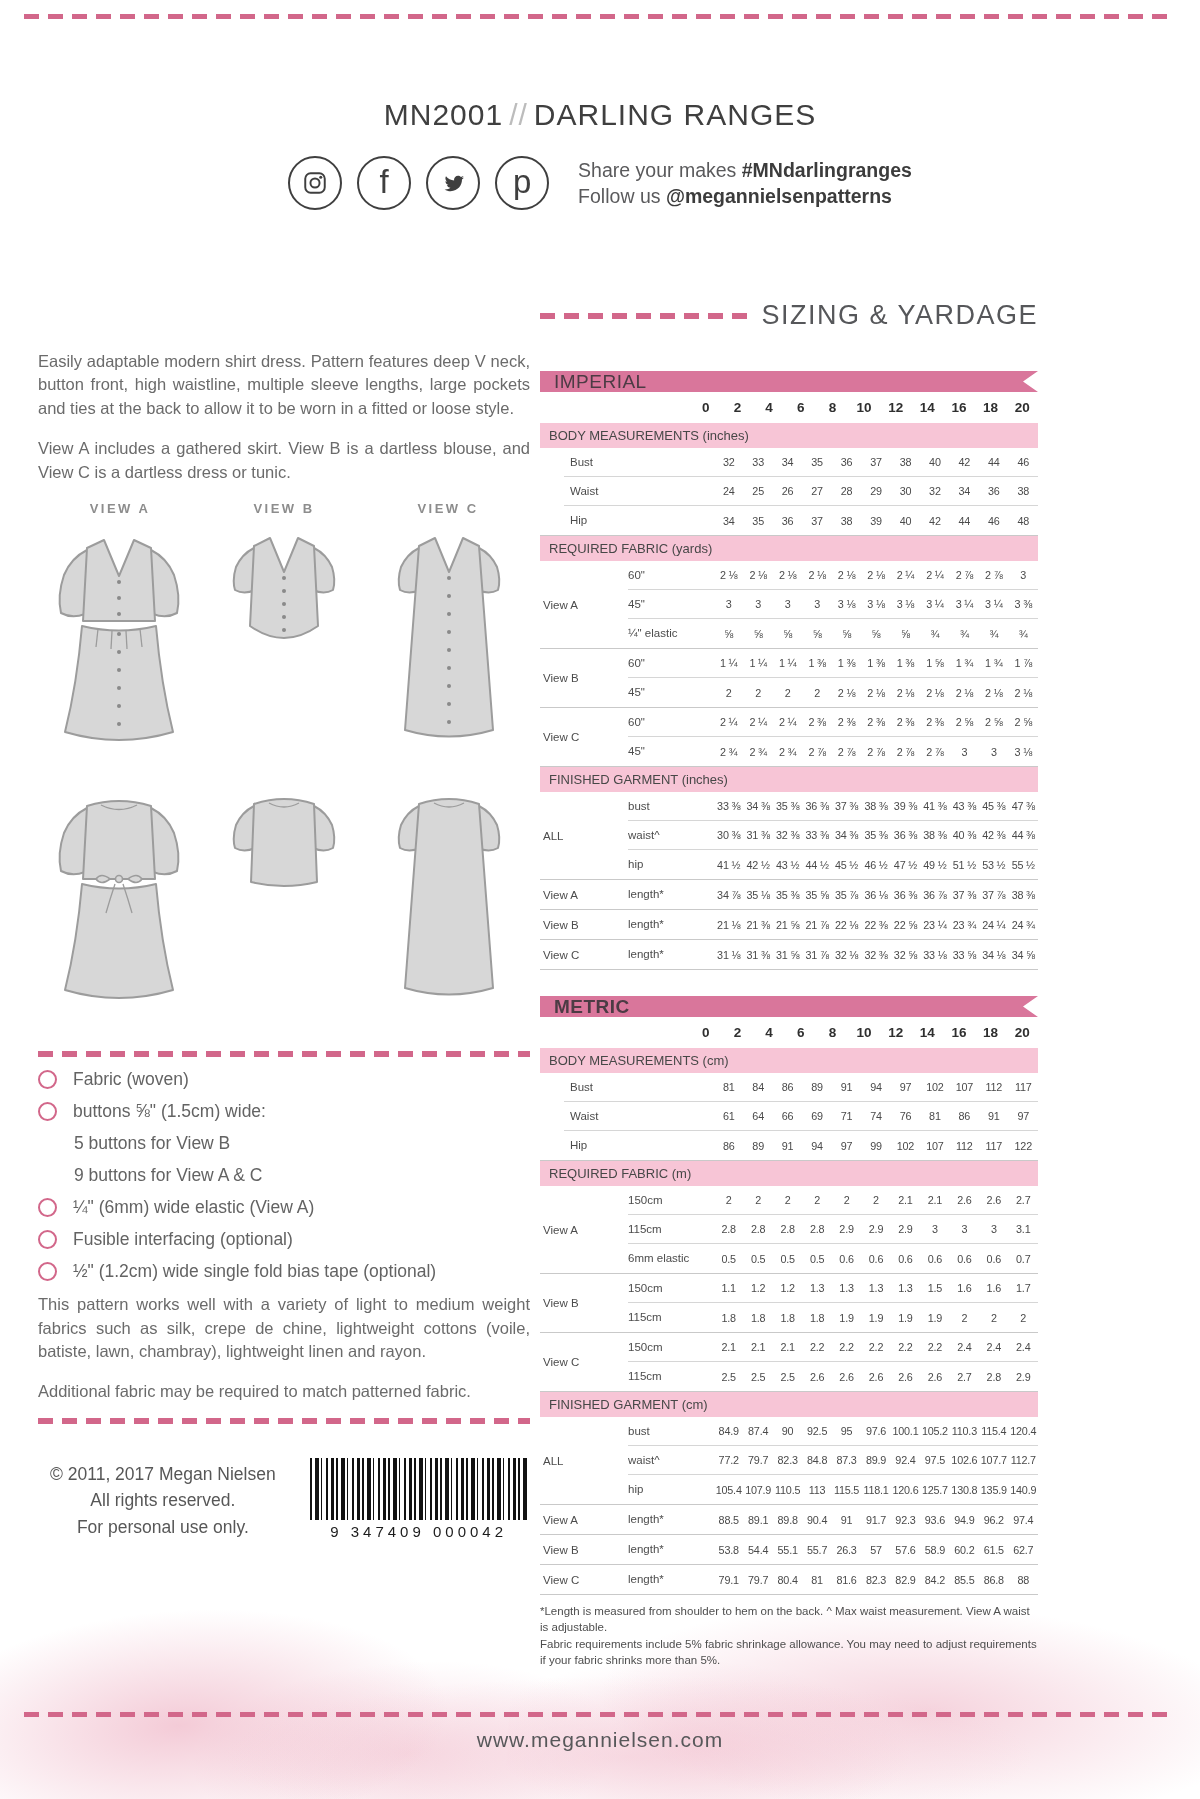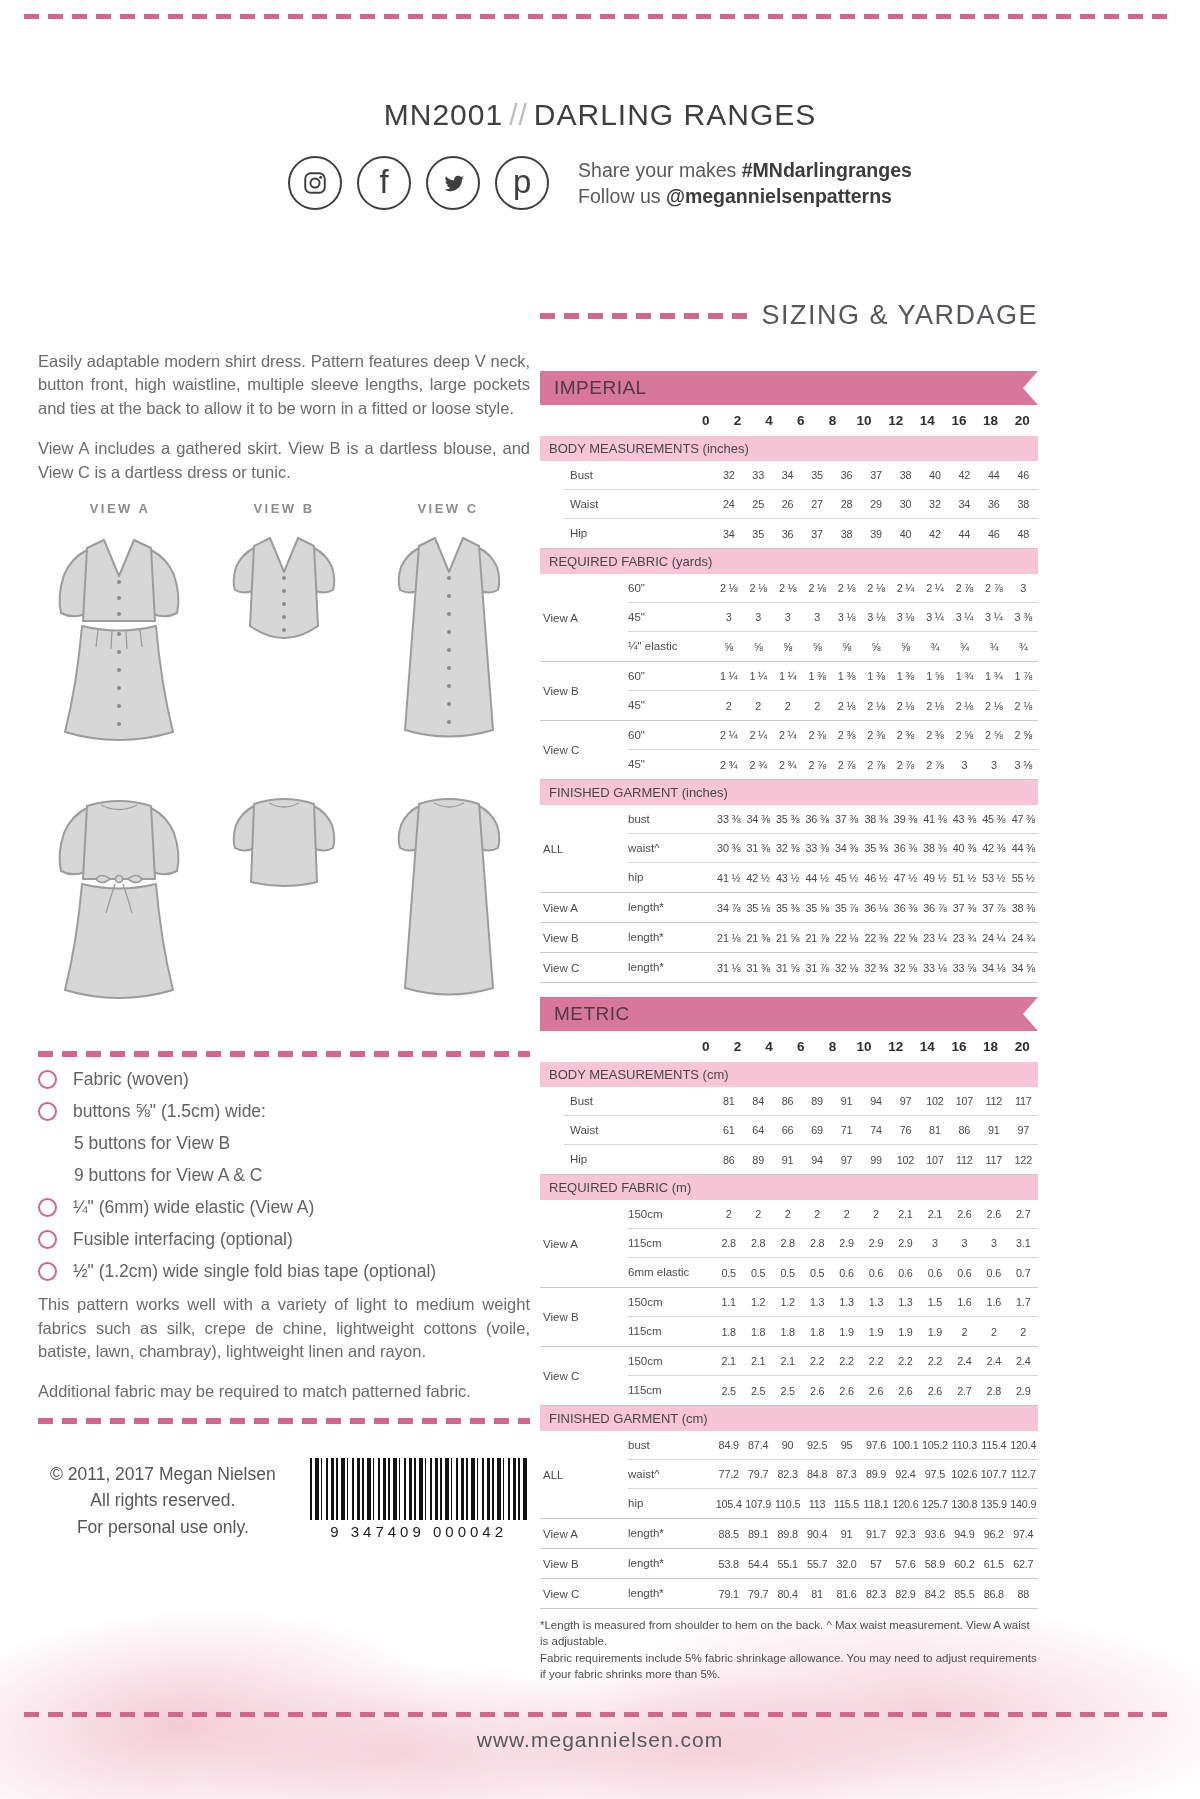--- a/index.html
+++ b/index.html
@@ -71,24 +71,24 @@
   .copyright{text-align:center;font-size:17.5px;color:#575757;line-height:1.5;flex:none;margin-left:12px;}
   .barcode{flex:none;width:218px;text-align:center;background:transparent;}
   .bars{height:62px;background:repeating-linear-gradient(90deg,#121212 0 2px,transparent 2px 5px,#121212 5px 9px,transparent 9px 11px,#121212 11px 12px,transparent 12px 16px,#121212 16px 18px,transparent 18px 21px,#121212 21px 24px,transparent 24px 26px);}
   .bc-num{font-size:15px;color:#1c1c1c;letter-spacing:4px;margin-top:3px;}
 
   
   .sz-head{display:flex;align-items:center;gap:14px;}
   .sz-head .hdash{flex:1;height:6px;background:repeating-linear-gradient(90deg,var(--accent) 0 15px,transparent 15px 24px);}
   .sz-title{font-size:27px;letter-spacing:1.5px;color:#56575a;font-weight:400;white-space:nowrap;}
 
-  .ribbon{height:34px;margin-top:40px;background:var(--band-dark);display:flex;align-items:center;padding-left:14px;
+  .ribbon{height:21px;margin-top:40px;background:var(--band-dark);display:flex;align-items:center;padding-left:14px;
     clip-path:polygon(0 0,100% 0,calc(100% - 15px) 50%,100% 100%,0 100%);}
   .tableblock + .fnotes{margin-top:8px;}
-  .metric .ribbon{margin-top:14px;}
+  .metric .ribbon{margin-top:26px;font-weight:bold;}
   .ribbon-label{font-size:19px;color:#4c3b44;letter-spacing:.5px;}
 
   .size-row{display:flex;align-items:center;height:31px;}
   .lbl-space{width:150px;flex:none;}
   .size-cell{flex:1;text-align:center;font-size:13.5px;font-weight:700;color:#2f2f2f;}
 
   .band{min-height:25px;background:var(--band-light);display:flex;align-items:center;padding-left:9px;font-size:13px;color:#474747;}
 
   .group{display:flex;border-bottom:1px solid #c9c9c9;}
   .glabel{width:64px;flex:none;display:flex;align-items:center;font-size:11.5px;color:#4c4c4c;padding-left:3px;}
@@ -857,21 +857,21 @@
           </div>
           <div class="group">
             <div class="glabel">View B</div>
             <div class="grows">
               <div class="trow">
                 <div class="sub">length*</div>
                 <div class="cell">53.8</div>
                 <div class="cell">54.4</div>
                 <div class="cell">55.1</div>
                 <div class="cell">55.7</div>
-                <div class="cell">32.0</div>
+                <div class="cell">26.3</div>
                 <div class="cell">57</div>
                 <div class="cell">57.6</div>
                 <div class="cell">58.9</div>
                 <div class="cell">60.2</div>
                 <div class="cell">61.5</div>
                 <div class="cell">62.7</div>
               </div>
             </div>
           </div>
           <div class="group">

